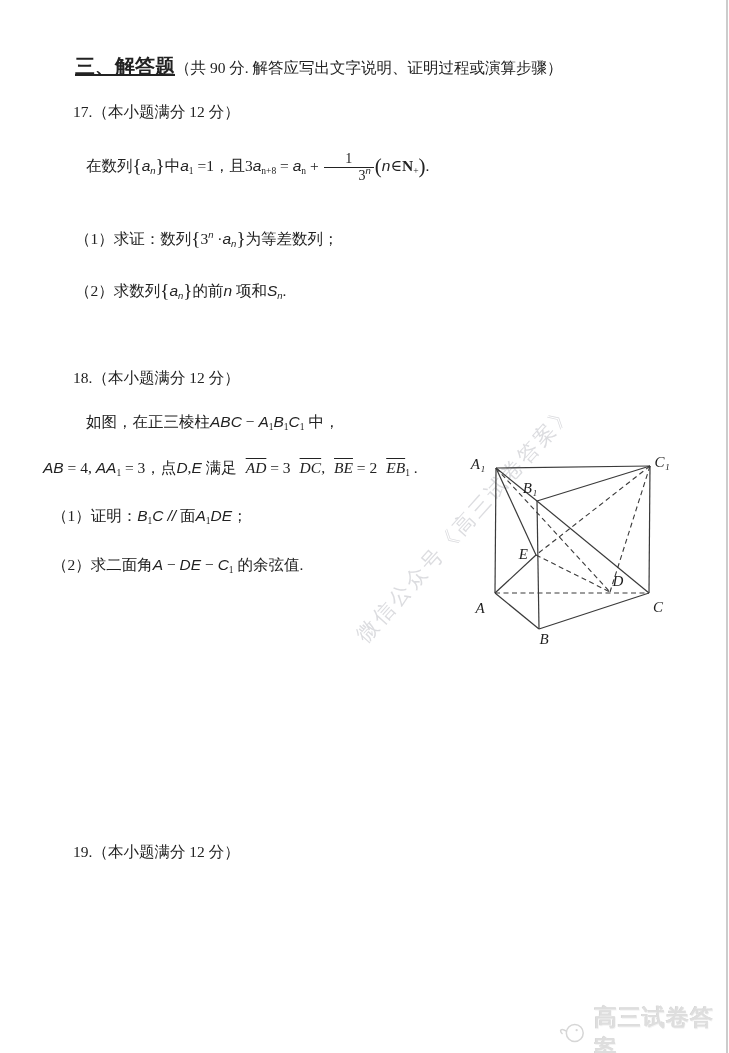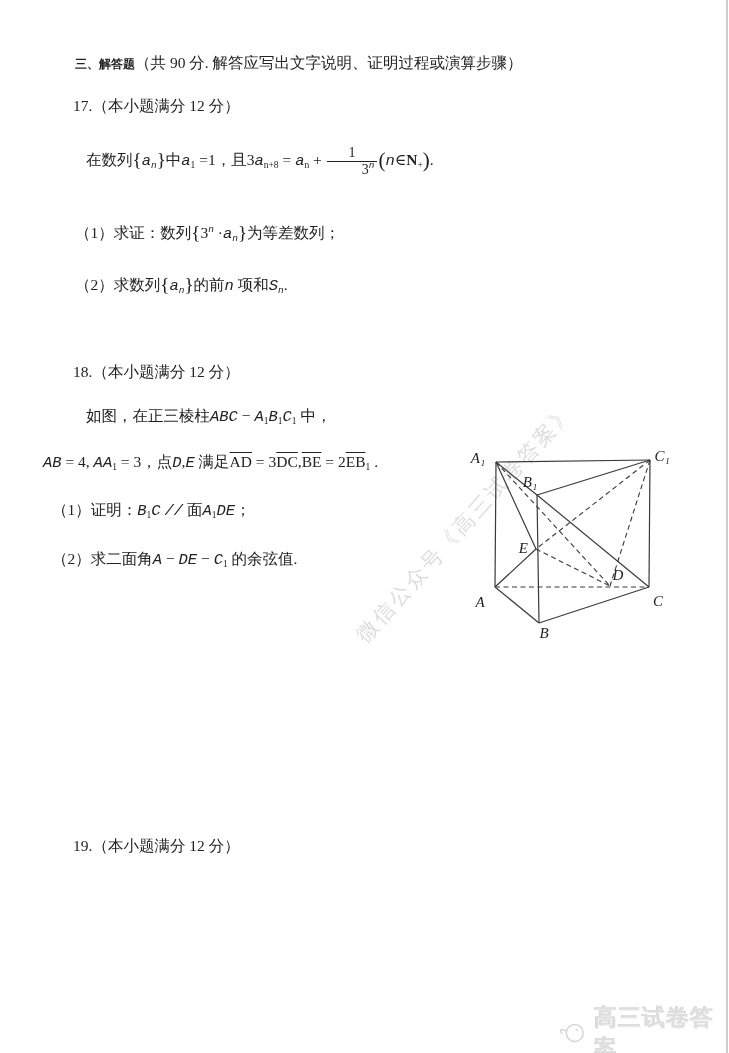--- a/index.html
+++ b/index.html
@@ -4,28 +4,28 @@
 <style>
   html,body{margin:0;padding:0;background:#e8e8e8;}
   .page{
     position:relative;width:729px;height:1053px;background:#ffffff;
     font-family:"Liberation Serif","DejaVu Serif",serif;
     color:#222;font-size:15.5px;overflow:hidden;margin:0 auto;
   }
   .line{position:absolute;white-space:nowrap;}
   .para{position:absolute;text-align:justify;line-height:23px;}
   .bold{font-weight:bold;}
-  i{font-family:Liberation Mono, monospace;}
+  i{font-family:Liberation Sans, sans-serif;}
   sub{font-size:9.5px;vertical-align:-3px;line-height:0;}
   sup{font-size:9.5px;vertical-align:6px;line-height:0;}
   
   .fr{display:inline-block;vertical-align:middle;text-align:center;line-height:1.15;font-size:14px;margin:0 1px;}
   .ft{display:block;border-bottom:1px solid #222;padding:0 3px;}
   .fb{display:block;padding:0 3px;margin-left:32px;}
-  .vc{text-decoration:overline;}
+  .vc{text-decoration:overline;font-style:italic;margin-left:9px;}
   .bb{font-size:19px;vertical-align:-1px;}
   .bp{font-size:21px;vertical-align:-2px;font-weight:300;}
   
   .fig{position:absolute;}
   .fig text{font-style:italic;font-size:15px;fill:#1e1e1e;font-family:"Liberation Serif","DejaVu Serif",serif;}
   
   .wm{
     position:absolute;left:465px;top:523px;transform:translate(-50%,-50%) rotate(-48deg);
     font-size:21px;letter-spacing:3px;color:#b9bac1;opacity:0.5;white-space:nowrap;z-index:0;
   }
@@ -36,21 +36,21 @@
 </style>
 </head>
 <body>
 
 <div class="page">
 
   <div class="wm">微信公众号《高三试卷答案》</div>
 
   
   <div class="line z" style="top:53px;left:75px;">
-    <span class="bold" style="font-size:12px;">三、解答题</span><span>（共 90 分. 解答应写出文字说明、证明过程或演算步骤）</span>
+    <span class="bold" style="font-size:20px;text-decoration:underline;">三、解答题</span><span>（共 90 分. 解答应写出文字说明、证明过程或演算步骤）</span>
   </div>
 
   
   <div class="line z" style="top:75px;left:73px;">17.（本小题满分 12 分）</div>
   <div class="line z" style="top:103px;left:86px;">在数列<span class="bb">{</span><i>a<sub>n</sub></i><span class="bb">}</span>中<i>a</i><sub>1</sub> =1，且3<i>a</i><sub>n+8</sub> = <i>a</i><sub>n</sub> + <span class="fr"><span class="ft">1</span><span class="fb">3<sup><i>n</i></sup></span></span><span class="bp">(</span><i>n</i>∈<b>N</b><sub>+</sub><span class="bp">)</span>.</div>
   <div class="line z" style="top:147px;left:75px;">（1）求证：数列<span class="bb">{</span>3<sup><i>n</i></sup> ·<i>a<sub>n</sub></i><span class="bb">}</span>为等差数列；</div>
   <div class="line z" style="top:177px;left:75px;">（2）求数列<span class="bb">{</span><i>a<sub>n</sub></i><span class="bb">}</span>的前<i>n</i> 项和<i>S<sub>n</sub></i>.</div>
 
   
   <div class="line z" style="top:243px;left:73px;">18.（本小题满分 12 分）</div>

